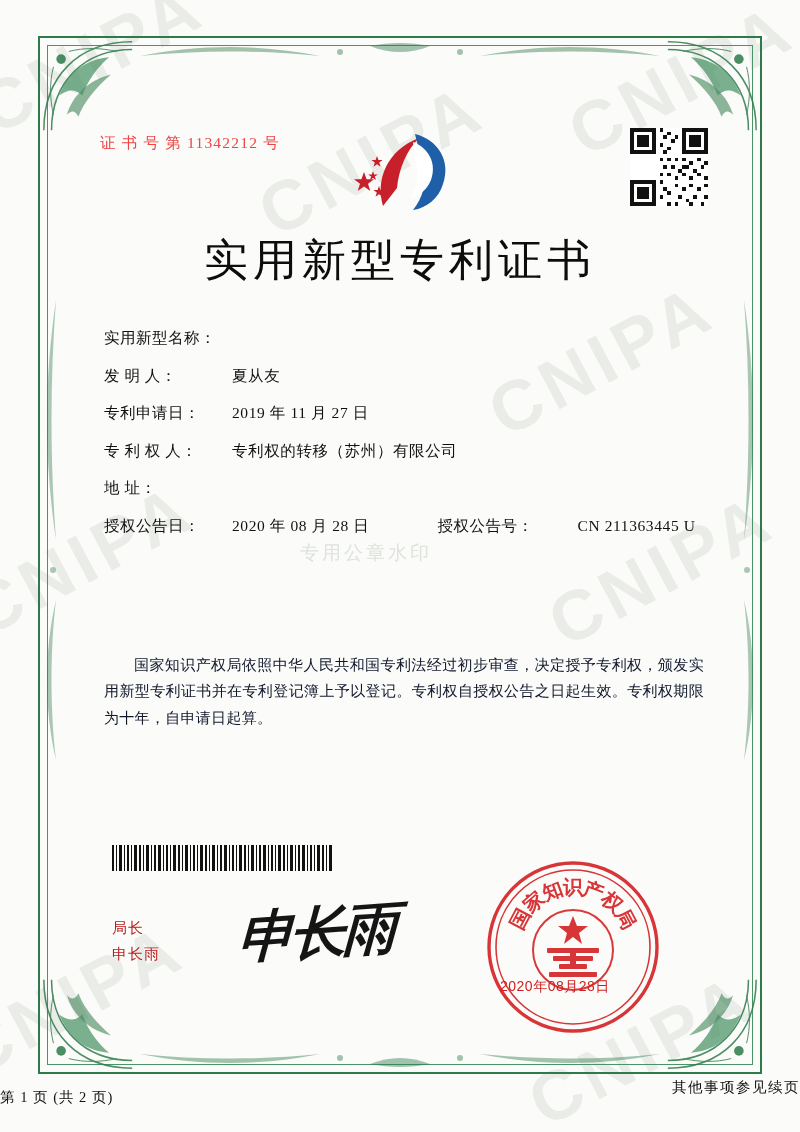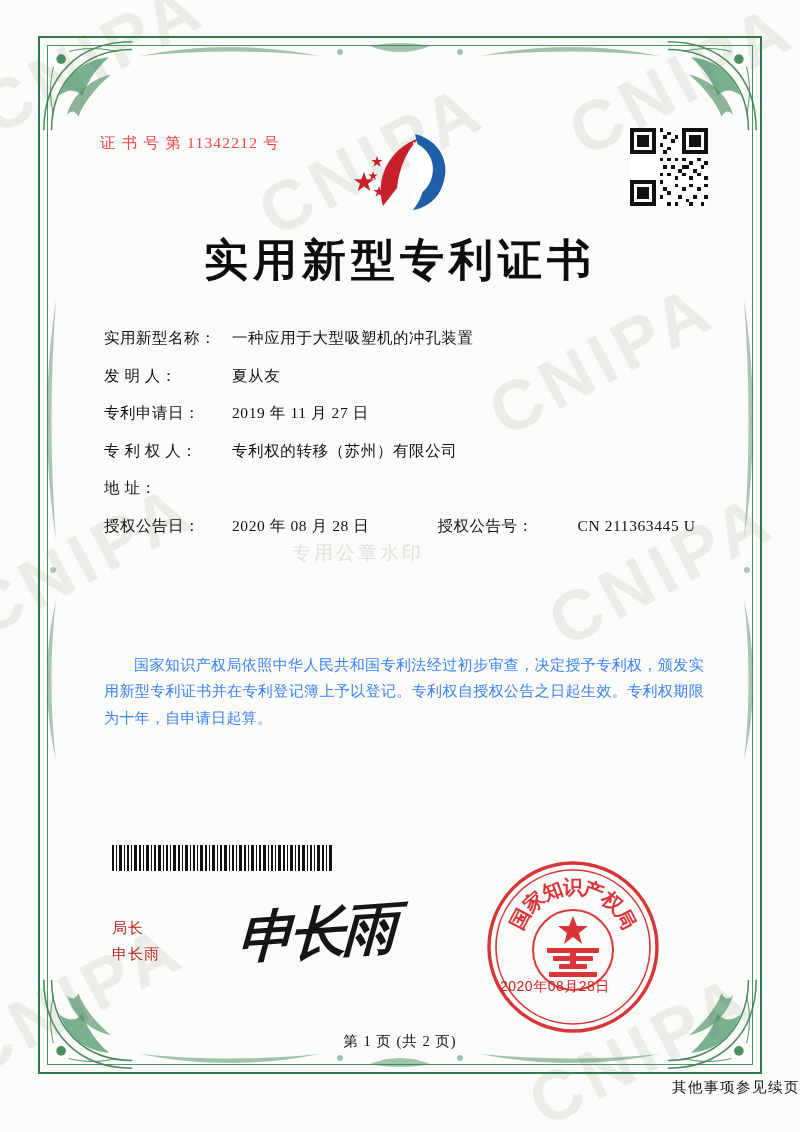--- a/index.html
+++ b/index.html
@@ -35,21 +35,21 @@
   .wm-1 { left: -30px;  top: 18px;   font-size: 70px; }
   .wm-2 { left: 250px;  top: 120px;  font-size: 70px; }
   .wm-3 { left: 560px;  top: 40px;   font-size: 70px; }
   .wm-4 { left: 480px;  top: 320px;  font-size: 70px; }
   .wm-5 { left: -40px;  top: 520px;  font-size: 70px; }
   .wm-6 { left: 540px;  top: 530px;  font-size: 70px; }
   .wm-7 { left: -50px;  top: 960px;  font-size: 70px; }
   .wm-8 { left: 520px;  top: 1010px; font-size: 70px; }
   .wm-center {
     position: absolute;
-    left: 292px; top: 540px;
+    left: 300px; top: 540px;
     font-size: 19px;
     font-family: "Liberation Sans", sans-serif;
     color: rgba(120, 140, 120, 0.22);
     letter-spacing: 3px;
     transform: none;
   }
 
   
   .border-outer {
     position: absolute;
@@ -99,21 +99,21 @@
     left: 347px; top: 128px;
     width: 108px; height: 92px;
   }
 
   
   .title {
     position: absolute;
     left: 0; right: 0; top: 231px;
     text-align: center;
     font-size: 44px;
-    font-weight: bold;
+    font-weight: normal;
     letter-spacing: 5px;
     color: #0d0d0d;
     font-family: "DejaVu Serif", "Liberation Serif", serif;
   }
 
   
   .fields {
     position: absolute;
     left: 104px; top: 330px;
     width: 600px;
@@ -151,21 +151,21 @@
   }
 
   
   .paras {
     position: absolute;
     left: 104px; top: 652px;
     width: 600px;
     font-size: 15px;
     line-height: 1.75;
     text-align: justify;
-    color: #3b82f6;
+    color: #0f172a;
     letter-spacing: 0.3px;
   }
   .paras p {
     margin: 0 0 2px 0;
     text-indent: 30px;
   }
 
   
   .barcode {
     position: absolute;
@@ -207,22 +207,21 @@
     width: 148px;
     font-size: 14px;
     color: #cf1f20;
     font-family: "Liberation Sans", sans-serif;
     letter-spacing: 0.5px;
   }
 
   
   .page-no {
     position: absolute;
-    left: 0; right: 0; top: 1032px;
-    text-align: center;
+    left: 0; right: 0; top: 1088px;
     font-size: 14.5px;
     letter-spacing: 1px;
     color: #111;
   }
   .footer-note {
     position: absolute;
     left: 0; right: 0; top: 1078px;
     text-align: right;
     font-size: 14.5px;
     letter-spacing: 1.5px;
@@ -404,21 +403,20 @@
       <polygon points="32,58 33.4,62 37.6,62 34.2,64.6 35.5,68.7 32,66.2 28.5,68.7 29.8,64.6 26.4,62 30.6,62"></polygon>
       <polygon points="26,43 27.2,46.4 30.8,46.4 27.9,48.6 29,52.1 26,50 23,52.1 24.1,48.6 21.2,46.4 24.8,46.4"></polygon>
     </g>
   </svg>
 
   <div class="title">实用新型专利证书</div>
 
   <div class="fields">
     <div class="frow">
       <span class="flabel">实用新型名称：</span>
-      <span class="fvalue">一种应用于大型吸塑机的冲孔装置</span>
     </div>
     <div class="frow">
       <span class="flabel">发  明  人：</span>
       <span class="fvalue">夏从友</span>
     </div>
     <div class="frow">
       <span class="flabel">专利申请日：</span>
       <span class="fvalue">2019 年 11 月 27 日</span>
     </div>
     <div class="frow">

